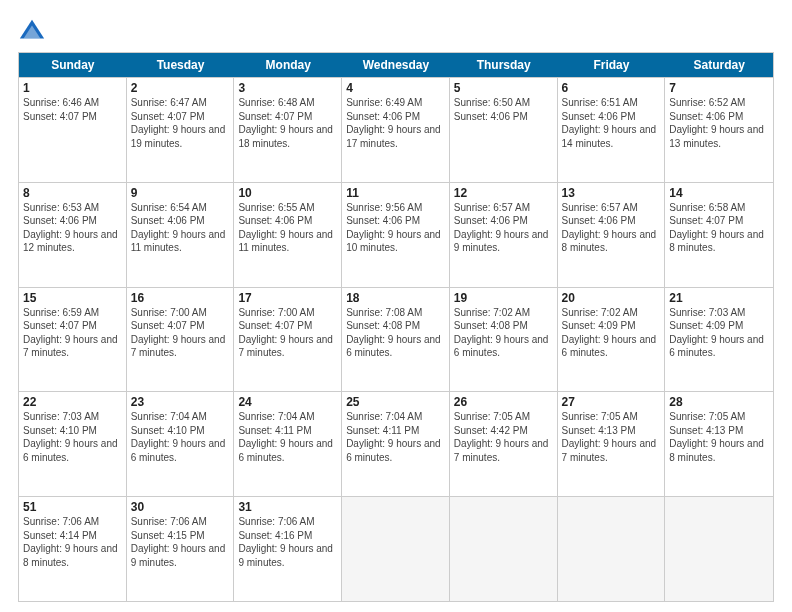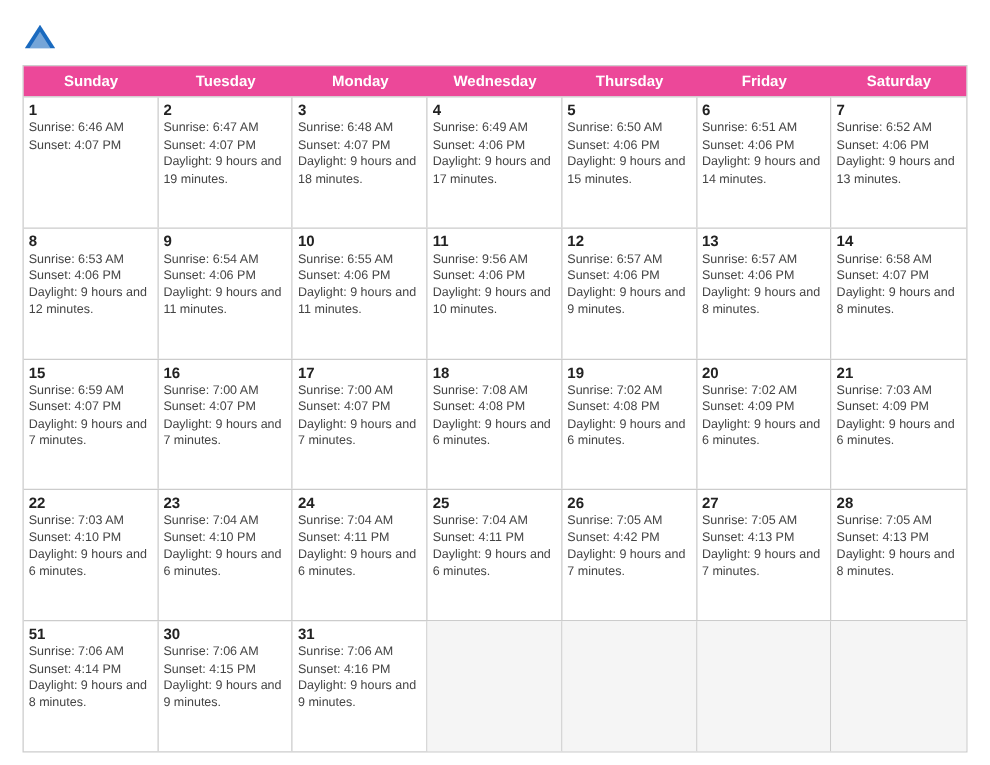--- a/index.html
+++ b/index.html
@@ -61,21 +61,21 @@
     }
     .calendar {
       flex: 1;
       display: flex;
       flex-direction: column;
       border: 1px solid #ccc;
     }
     .cal-header {
       display: grid;
       grid-template-columns: repeat(7, 1fr);
-      background: #ec4899;
+      background: #0369a1;
     }
     .cal-header-cell {
       color: #fff;
       font-size: 12px;
       font-weight: bold;
       text-align: center;
       padding: 5px 2px;
     }
     .cal-body {
       flex: 1;
@@ -175,21 +175,20 @@
           <span>Sunrise: 6:49 AM</span><br>
           <span>Sunset: 4:06 PM</span><br>
           <span>Daylight: 9 hours and 17 minutes.</span>
         </div>
       </div>
           <div class="cal-cell">
         <span class="day-num">5</span>
         <div class="day-info">
           <span>Sunrise: 6:50 AM</span><br>
           <span>Sunset: 4:06 PM</span><br>
-          <span>Daylight: 9 hours and 15 minutes.</span>
         </div>
       </div>
           <div class="cal-cell">
         <span class="day-num">6</span>
         <div class="day-info">
           <span>Sunrise: 6:51 AM</span><br>
           <span>Sunset: 4:06 PM</span><br>
           <span>Daylight: 9 hours and 14 minutes.</span>
         </div>
       </div>

